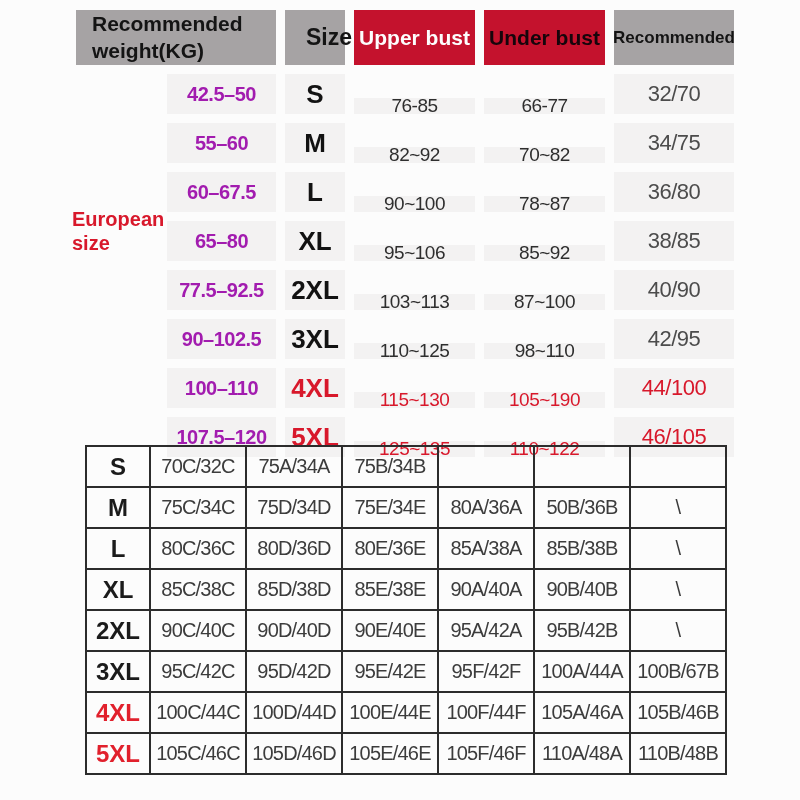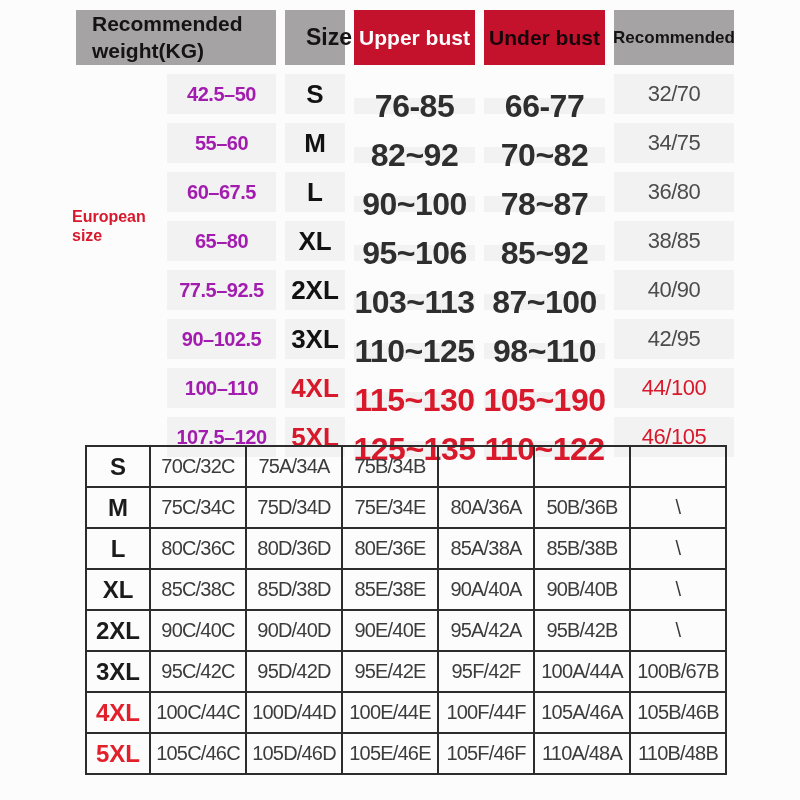--- a/index.html
+++ b/index.html
@@ -28,26 +28,26 @@
   .h-weight{grid-column:1/3;background:var(--header_gray);color:#141414;
     font-size:21px;justify-content:flex-start;padding-left:16px;line-height:1.25;}
   .h-size{grid-column:3;background:var(--header_gray);color:#141414;font-size:23px;padding-left:28px;}
   .h-upper{grid-column:4;background:var(--header_red);color:#fdfdfd;font-size:21px;}
   .h-under{grid-column:5;background:var(--header_red);color:#16050b;font-size:21px;}
   .h-rec{grid-column:6;background:var(--header_gray);color:#141414;font-size:17px;text-align:center;}
   .bcell{display:flex;align-items:center;justify-content:center;background:var(--cell_gray);}
   .c-euro{background:transparent;}
   .c-weight{font-weight:bold;font-size:20px;color:#a21caf;letter-spacing:-0.5px;}
   .c-size{font-weight:bold;font-size:26px;color:#121212;}
-  .c-meas{font-weight:700;font-size:32px;color:#2e2e2e;letter-spacing:-0.5px;margin-top:24px;}
+  .c-meas{font-weight:400;font-size:19px;color:#2e2e2e;letter-spacing:-0.5px;margin-top:24px;}
   .c-rec{font-size:22px;color:#4c4c4c;letter-spacing:-0.5px;}
   .red{color:var(--accent_red) !important;}
   .euro-label{
     position:absolute;left:-4px;top:197px;width:88px;
-    color:var(--accent_red);font-weight:bold;font-size:16px;line-height:1.2;
+    color:var(--accent_red);font-weight:bold;font-size:20px;line-height:1.2;
   }
   
   .cup-table{
     position:absolute;left:85px;top:445px;border-collapse:collapse;
     table-layout:fixed;
   }
   .cup-table td{
     border:2px solid var(--border_dark);
     height:39px;text-align:center;vertical-align:middle;
     font-size:20px;color:#3c3c3c;letter-spacing:-0.8px;

